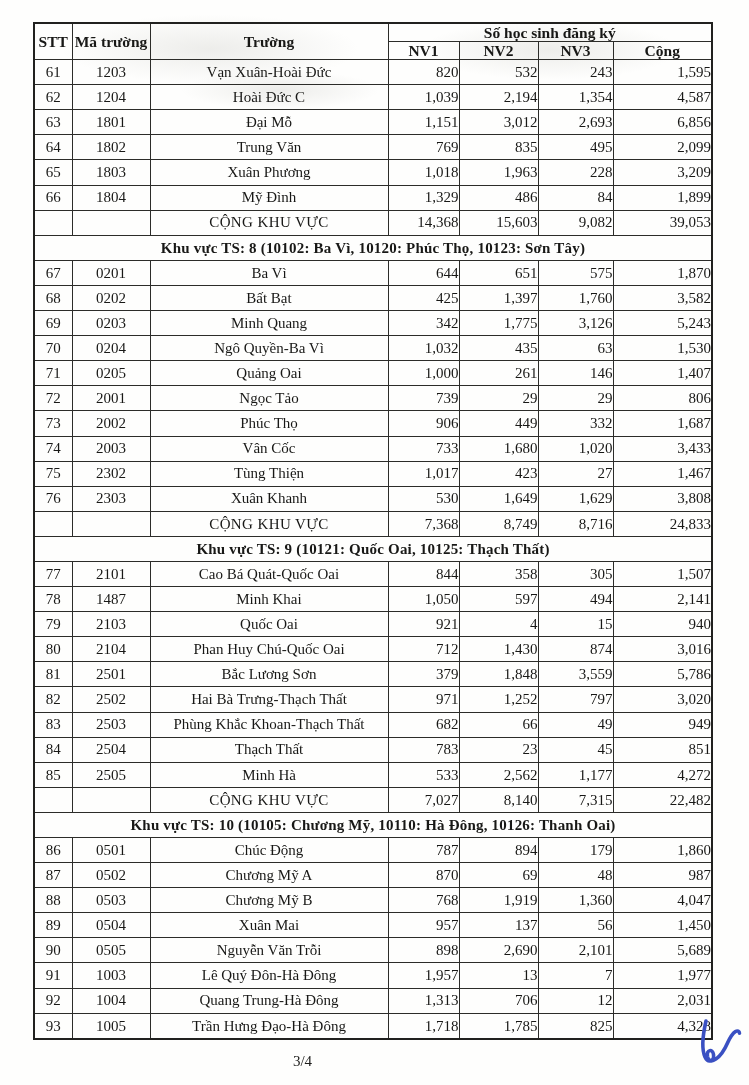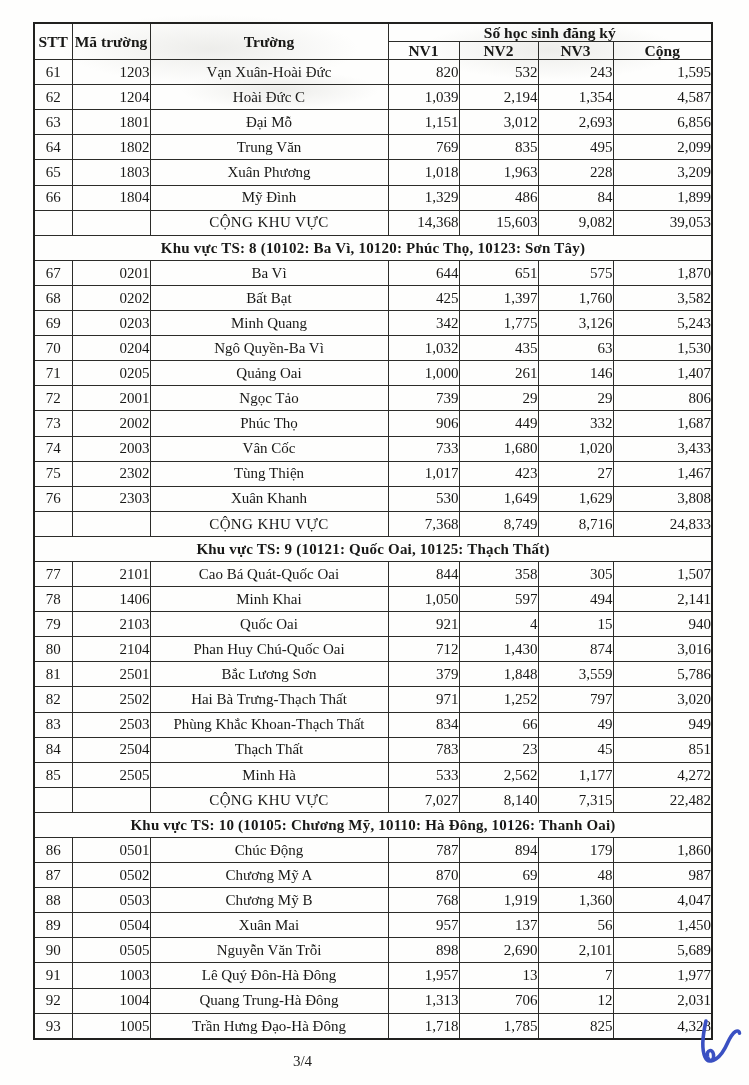--- a/index.html
+++ b/index.html
@@ -34,21 +34,21 @@
     border: 1px solid #2c2c29;
     padding: 0;
     font-size: 15px;
     line-height: 1.1;
     white-space: nowrap; overflow: hidden;
     vertical-align: middle;
     background: transparent;
   }
   .reg thead th { font-weight: bold; font-size: 15.5px; text-align: center; }
   .c-stt  { text-align: center; }
-  .c-code { text-align: right; }
+  .c-code { text-align: center; }
   .c-name { text-align: center; padding-left: 6px; }
   .c-num  { text-align: right; padding-right: 8px; }
   .section-header {
     text-align: center; font-weight: bold; font-size: 15.5px;
     letter-spacing: 0.2px;
   }
   .total-label { font-size: 15.5px; letter-spacing: 0.4px; margin-top: 16px; }
 
   .footer {
     position: absolute; left: 0; top: 1053px; width: 605px;
@@ -264,21 +264,21 @@
           <td class="c-stt">77</td>
           <td class="c-code">2101</td>
           <td class="c-name">Cao Bá Quát-Quốc Oai</td>
           <td class="c-num">844</td>
           <td class="c-num">358</td>
           <td class="c-num">305</td>
           <td class="c-num">1,507</td>
         </tr>
         <tr>
           <td class="c-stt">78</td>
-          <td class="c-code">1406</td>
+          <td class="c-code">1487</td>
           <td class="c-name">Minh Khai</td>
           <td class="c-num">1,050</td>
           <td class="c-num">597</td>
           <td class="c-num">494</td>
           <td class="c-num">2,141</td>
         </tr>
         <tr>
           <td class="c-stt">79</td>
           <td class="c-code">2103</td>
           <td class="c-name">Quốc Oai</td>
@@ -311,21 +311,21 @@
           <td class="c-name">Hai Bà Trưng-Thạch Thất</td>
           <td class="c-num">971</td>
           <td class="c-num">1,252</td>
           <td class="c-num">797</td>
           <td class="c-num">3,020</td>
         </tr>
         <tr>
           <td class="c-stt">83</td>
           <td class="c-code">2503</td>
           <td class="c-name">Phùng Khắc Khoan-Thạch Thất</td>
-          <td class="c-num">834</td>
+          <td class="c-num">682</td>
           <td class="c-num">66</td>
           <td class="c-num">49</td>
           <td class="c-num">949</td>
         </tr>
         <tr>
           <td class="c-stt">84</td>
           <td class="c-code">2504</td>
           <td class="c-name">Thạch Thất</td>
           <td class="c-num">783</td>
           <td class="c-num">23</td>

